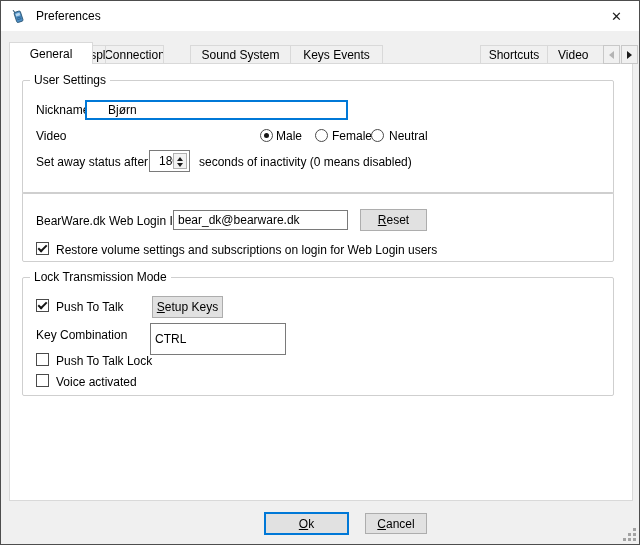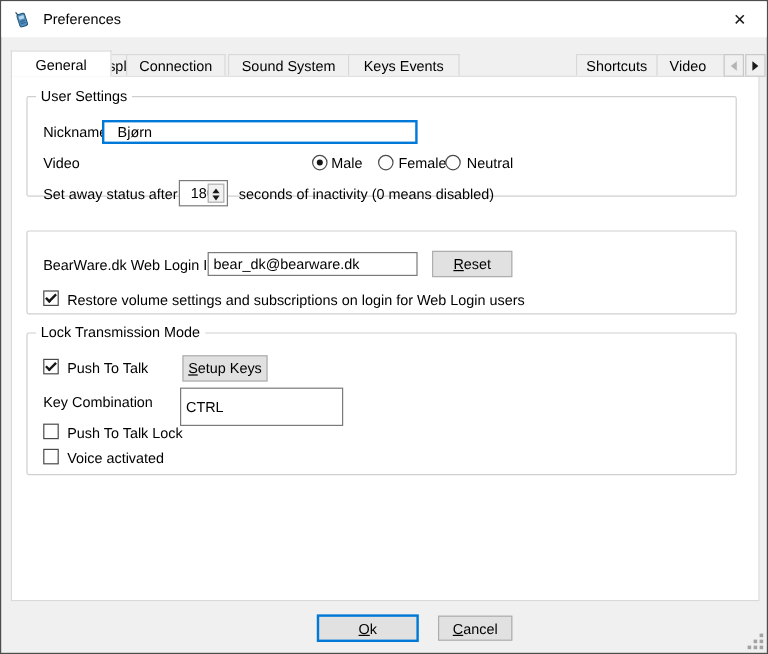--- a/index.html
+++ b/index.html
@@ -34,21 +34,21 @@
     position: absolute; left: 8px; top: 62px; width: 624px; height: 438px;
     background: #ffffff; border: 1px solid #d9d9d9; z-index: 1;
   }
   .group { position: absolute; border: 1px solid #cfcfcf; border-radius: 2px; }
   .group-label { position: absolute; top: -8px; left: 7px; background: #ffffff; padding: 0 4px; font-size: 12px; color:#000; white-space: nowrap; }
   .lbl { position: absolute; font-size: 12px; color: #000; white-space: nowrap; line-height: 14px; }
   .textfield {
     position: absolute; background: #ffffff; border: 1px solid #7a7a7a;
     font-size: 12px; color:#000; padding: 0 4px; outline: none;
   }
-  .textfield.focused { border: 2px solid #0078d7; padding: 0 11px; }
+  .textfield.focused { border: 2px solid #0078d7; padding: 0 21px; }
   .btn {
     position: absolute; background: #e1e1e1; border: 1px solid #adadad;
     font-size: 12px; color:#000; display: flex; align-items: center; justify-content: center; cursor: default; white-space: nowrap;
   }
   .btn.default { border: 2px solid #0078d7; }
   .checkbox { position: absolute; width: 13px; height: 13px; background: #fff; border: 1px solid #4a4a4a; }
   .checkbox.checked::after {
     content: ""; position: absolute; left: 1px; top: 2px; width: 7px; height: 3px;
     border-left: 2px solid #161616; border-bottom: 2px solid #161616; transform: rotate(-45deg);
   }
@@ -83,35 +83,35 @@
       </g>
     </svg>
     <span class="title-text">Preferences</span>
     <div class="close-btn">
       <span>✕</span>
     </div>
   </div>
 
   <div class="tab sel" style="left:8px;width:84px">General</div>
   <div class="tab" style="left:73px;width:49px">Display</div>
-  <div class="tab" style="left:104px;width:83px">Connection</div>
+  <div class="tab" style="left:104px;width:59px">Connection</div>
   <div class="tab" style="left:189px;width:101px">Sound System</div>
   <div class="tab" style="left:289px;width:93px">Keys Events</div>
   <div class="tab" style="left:479px;width:68px">Shortcuts</div>
   <div class="tab clipped" style="left:546px;width:57px">Video</div>
   <div class="tabscroll" style="left:602px">
     <span class="arr-left"></span>
   </div>
   <div class="tabscroll" style="left:620px">
     <span class="arr-right"></span>
   </div>
 
   <div class="tabpane">
 
-    <div class="group" style="left:12px;top:16px;width:592px;height:84px">
+    <div class="group" style="left:12px;top:16px;width:592px;height:114px">
       <span class="group-label">User Settings</span>
 
       <span class="lbl" style="left:13px;top:22px">Nickname</span>
       <input class="textfield focused" style="left: 62px; top: 19px; width: 263px; height: 20px;" type="text" value="Bjørn">
 
       <span class="lbl" style="left:13px;top:48px">Video</span>
       <span class="radio checked" style="left:237px;top:48px"></span>
       <span class="lbl" style="left:253px;top:48px">Male</span>
       <span class="radio" style="left:292px;top:48px"></span>
       <span class="lbl" style="left:309px;top:48px">Female</span>

